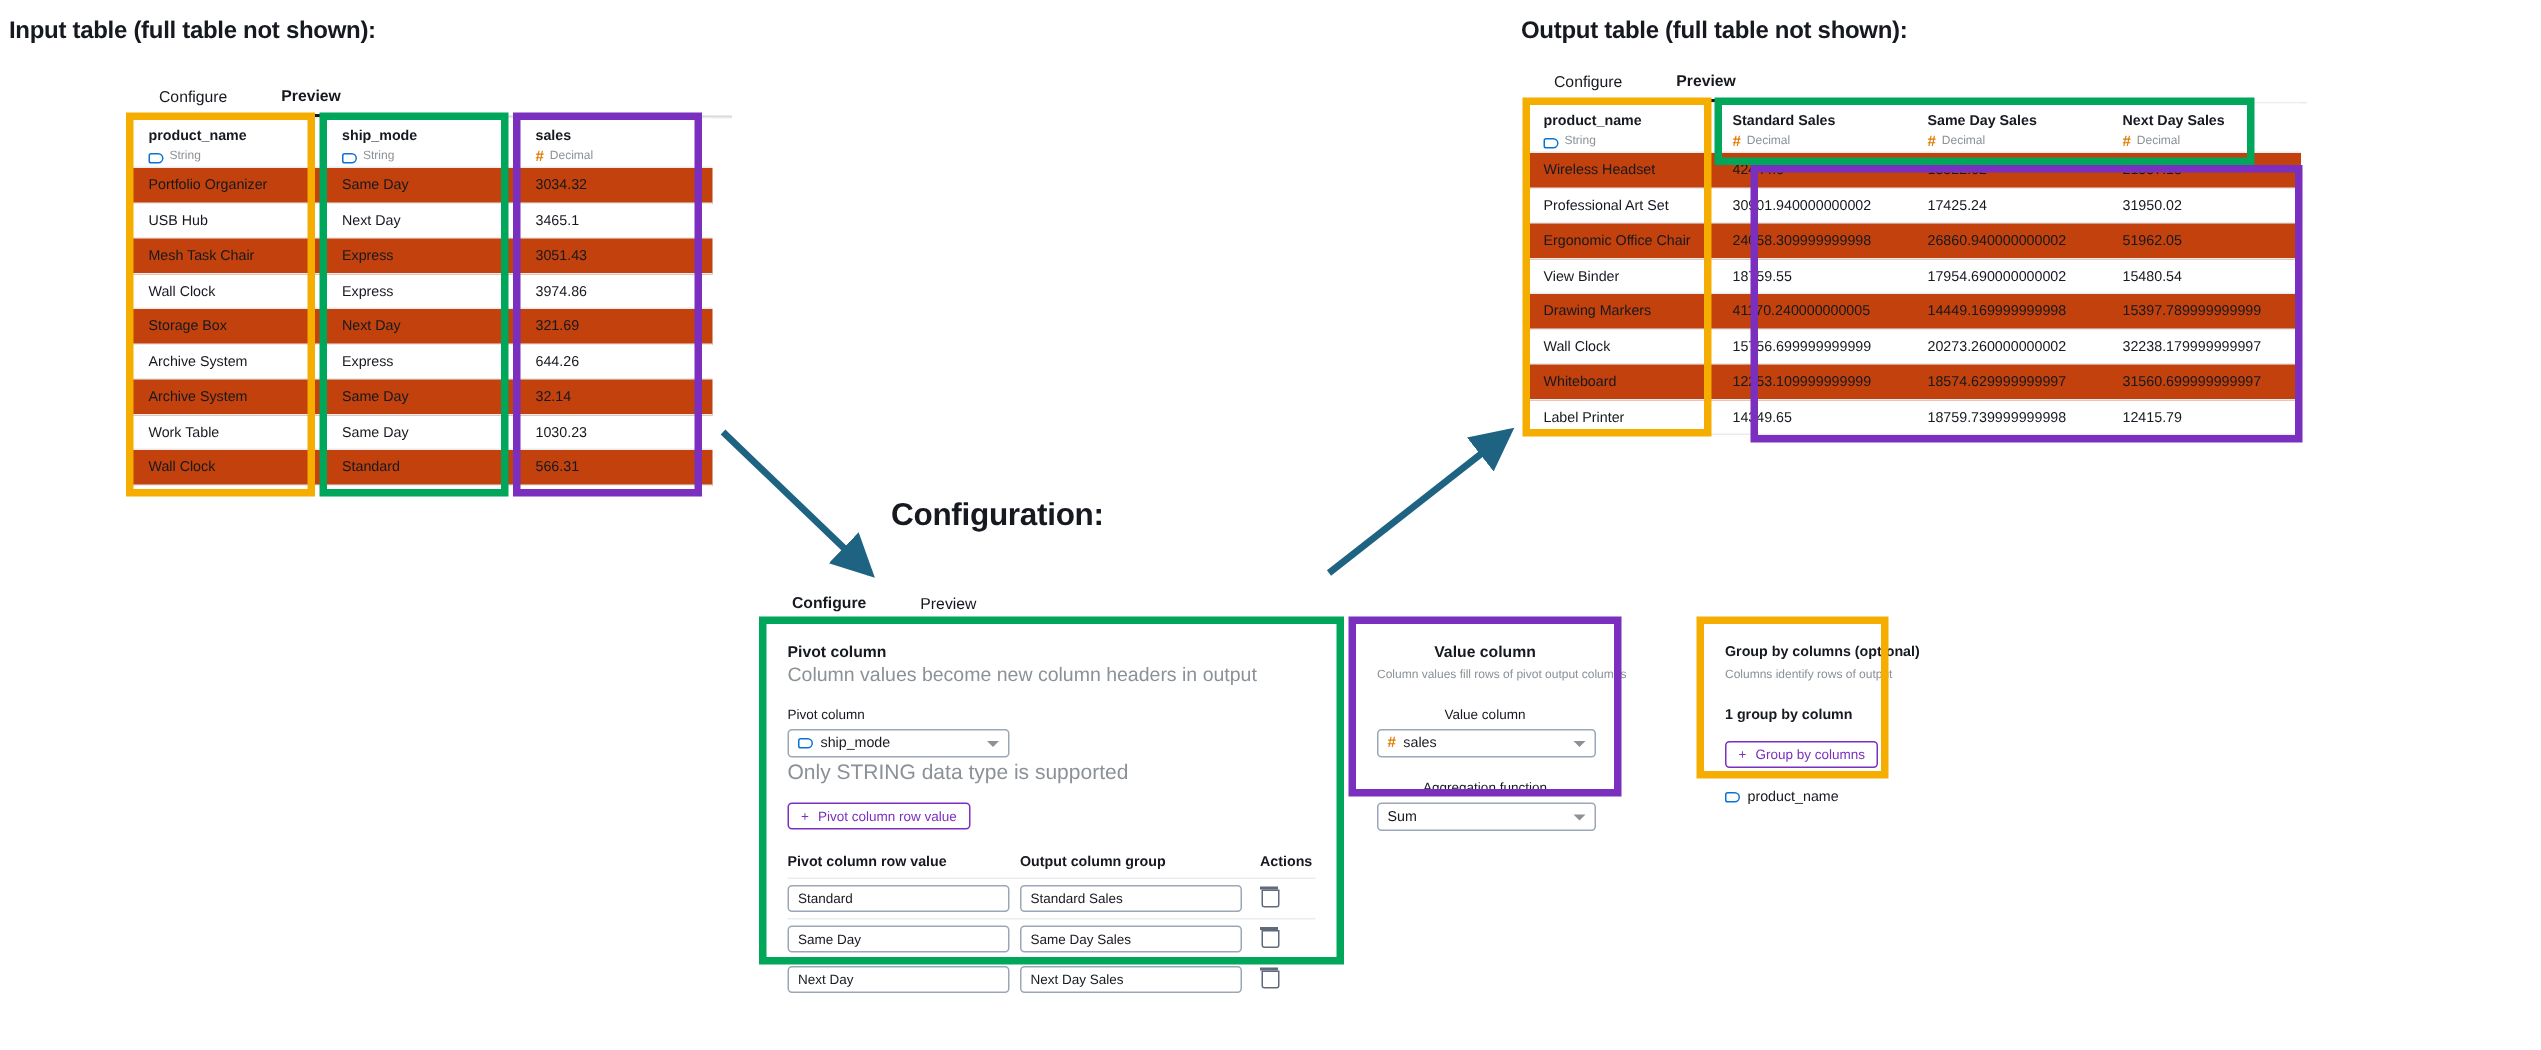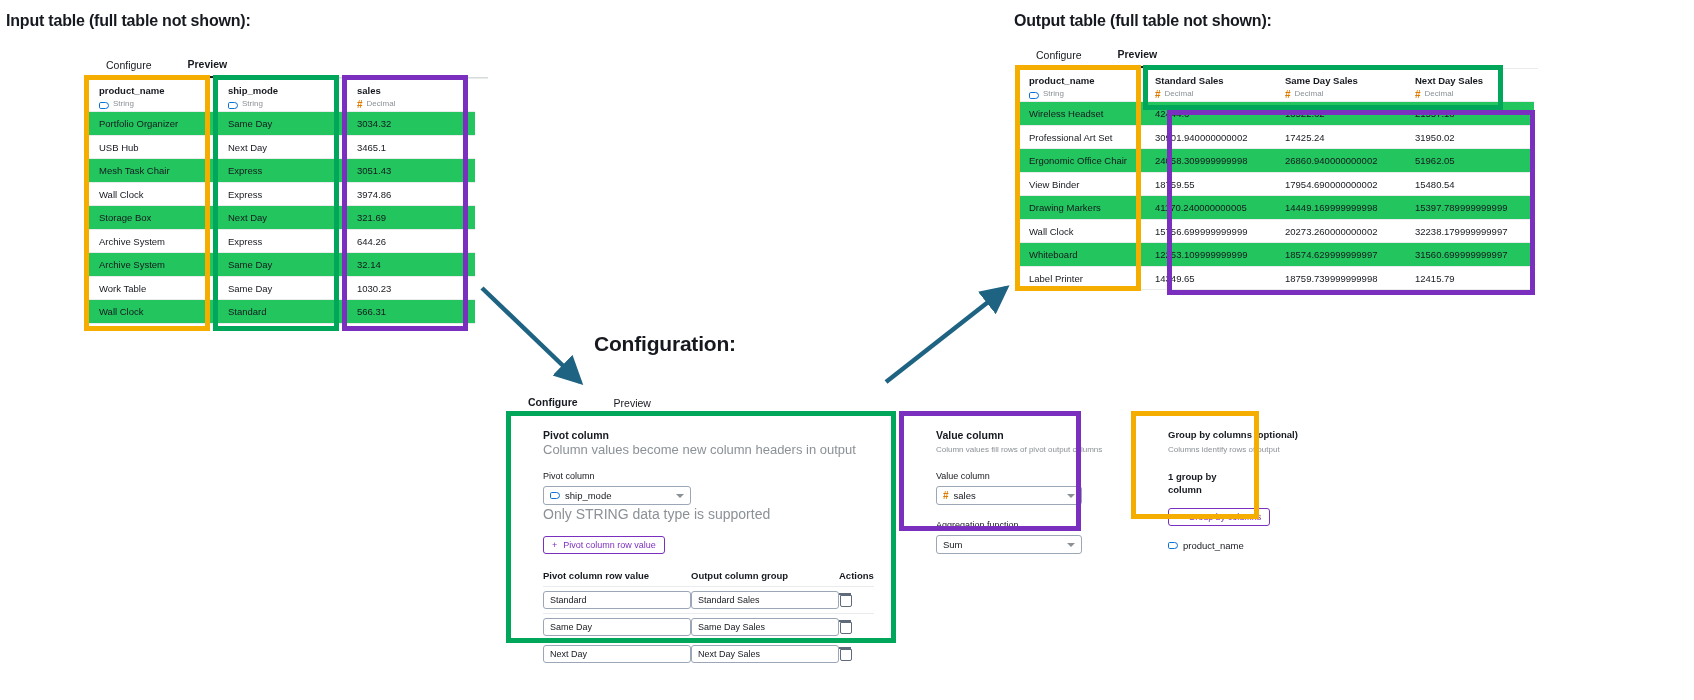--- a/index.html
+++ b/index.html
@@ -95,41 +95,41 @@
     height: 23.5px;
     line-height: 23.5px;
     padding: 0 11px;
     font-size: 9.5px;
     color: #16191f;
     border-bottom: 1px solid #e9ebed;
     white-space: nowrap;
     overflow: hidden;
   }
   .gcell.num { text-align: left; }
-  .gcell.odd { background: #22c55e; }
+  .gcell.odd { background: #c2410c; }
 
   
   .hl {
     position: absolute;
     pointer-events: none;
     border-style: solid;
     border-width: 5px;
   }
   .hl-y { border-color: #f5ad00; }
   .hl-g { border-color: #00a65a; }
   .hl-p { border-color: #7b2fbe; }
 
   
   .arrows { position: absolute; left: 0; top: 0; width: 1694px; height: 700px; pointer-events: none; }
 
   
   .panel {
     position: absolute;
     background: #fff;
-    padding: 12px 32px;
+    padding: 12px 14px;
   }
   .p-title {
     font-size: 10.5px;
     font-weight: bold;
     color: #16191f;
     line-height: 14px;
     white-space: nowrap;
   }
   .p-sub {
     font-size: 13px;
@@ -470,21 +470,21 @@
               <div class="tinput">Next Day Sales</div>
             </td>
             <td><span class="trash"></span></td>
           </tr>
         </tbody>
     </table>
   </div>
 
   <div class="hl hl-g" style="left:506px; top:411px; width:390px; height:232px;"></div>
 
-  <div class="panel" style="left:904px; top:416px; width:172px; height:110px;">
+  <div class="panel" style="left:904px; top:416px; width:172px; height:110px;text-align:center;">
     <div class="p-title">Value column</div>
     <div class="p-sub" style="font-size:8px;">Column values fill rows of pivot output columns</div>
 
     <div class="f-label">Value column</div>
     <div class="select" style="width:146px;">
       <span class="ic-decimal">#</span>
       <span>sales</span>
       <span class="caret"></span>
     </div>
 

